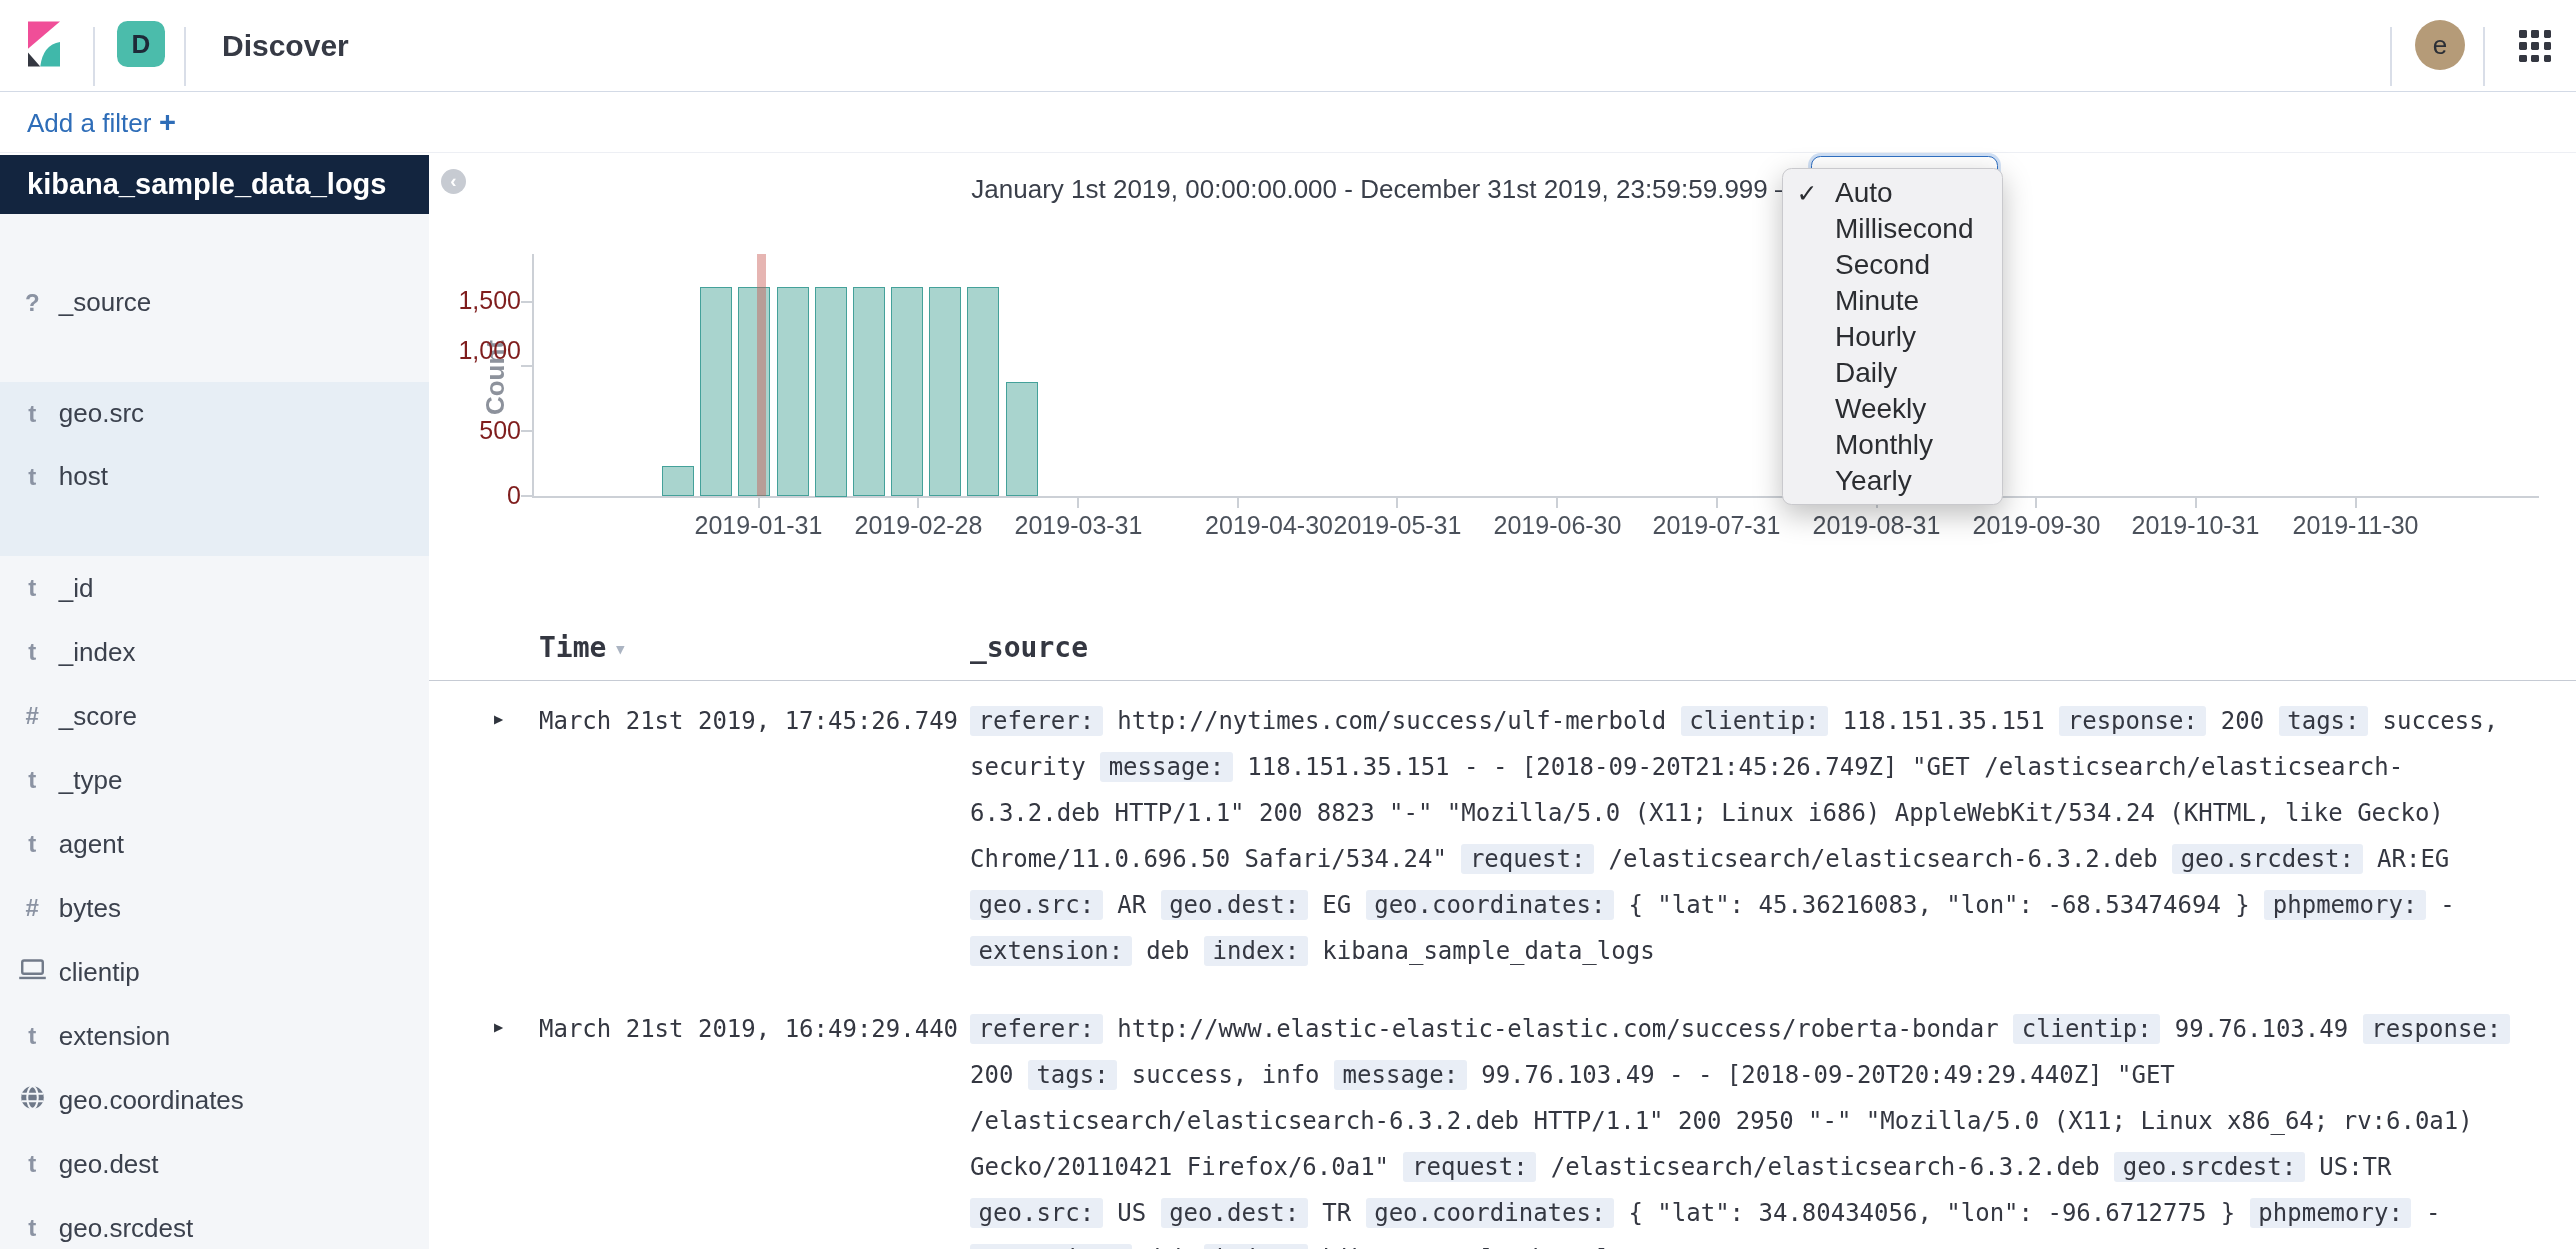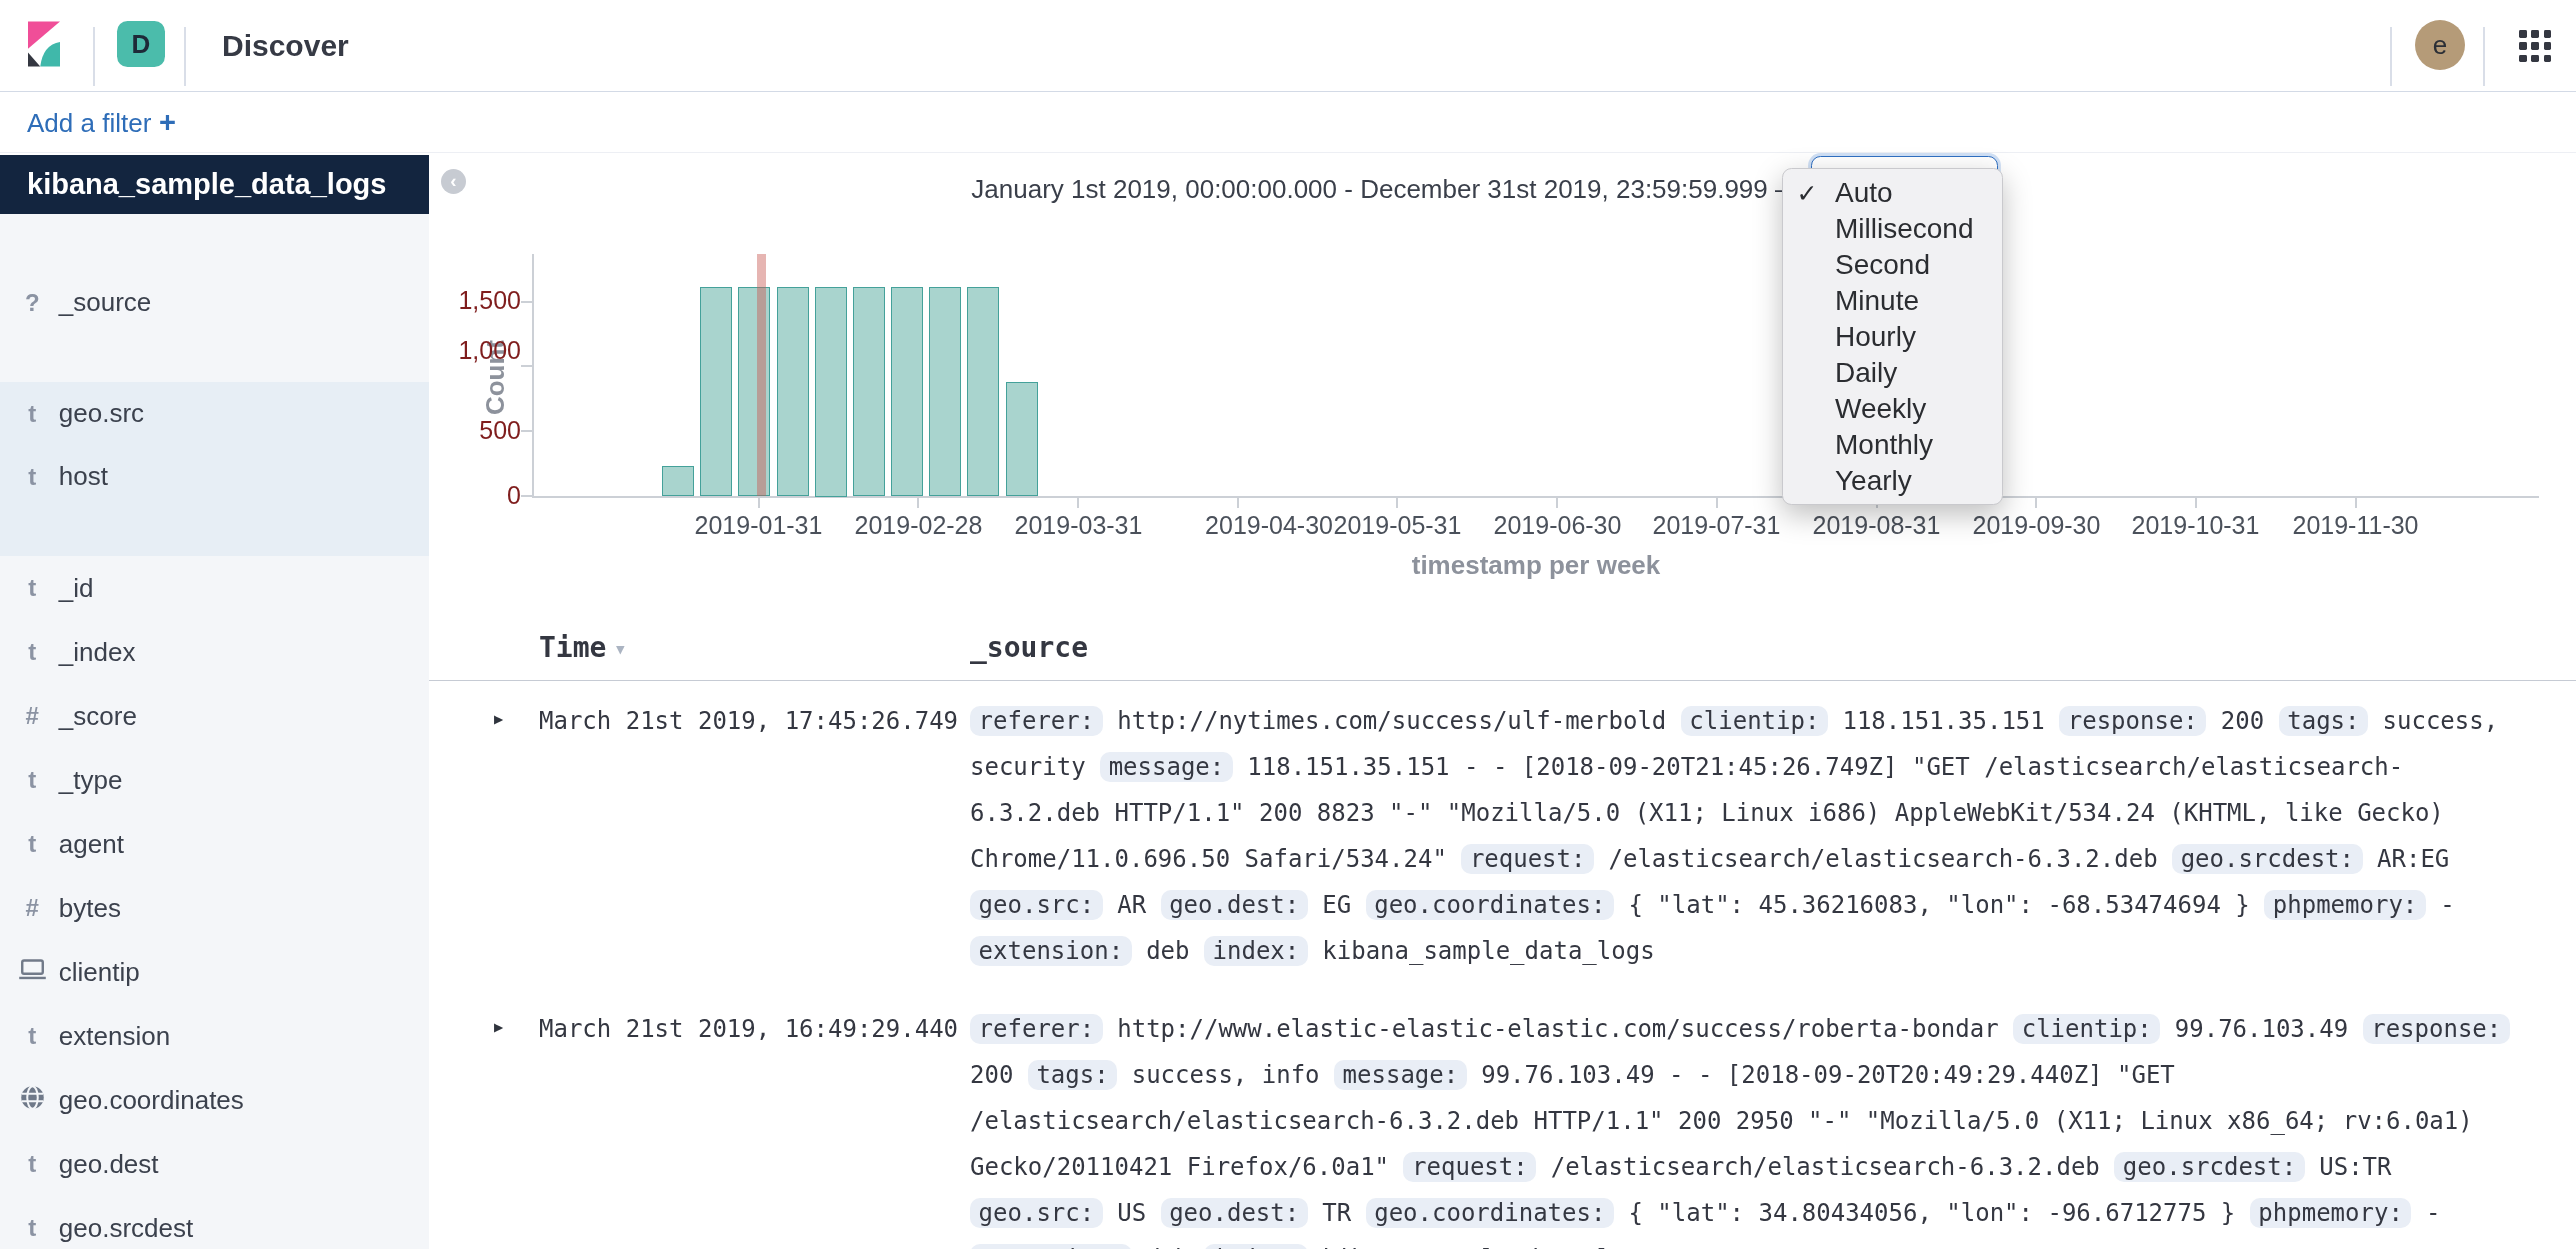--- a/index.html
+++ b/index.html
@@ -58,21 +58,21 @@
   
   #table { position:absolute; left:429px; top:616px; width:2147px; z-index:2; font-family:"DejaVu Sans Mono", monospace; }
   #table-head { position:relative; height:65px; border-bottom:1.9px solid #c6cbd4; }
   #col-time { position:absolute; left:110px; top:0; line-height:63px; font-size:28px; font-weight:700; color:#343741; }
   #col-time .sort { font-size:14.3px; color:#abb4c2; margin-left:9.5px; vertical-align:2.9px; }
   #col-source { position:absolute; left:541px; top:0; line-height:63px; font-size:28px; font-weight:700; color:#343741; }
   .drow { position:relative; padding:17px 0 15.3px 0; }
   .expand { position:absolute; left:65px; top:29px; font-size:15.3px; color:#2f343d; cursor:pointer; }
   .rtime { position:absolute; left:110px; top:17px; line-height:46px; font-size:24px; color:#343741; }
   .rsrc { margin-left:541px; width:1546px; line-height:46px; font-size:24px; color:#343741; }
-  .fbadge { background:var(--badge-bg); border-radius:10px; padding:1px 8.6px; }
+  .fbadge { background:var(--badge-bg); border-radius:3px; padding:1px 8.6px; }
 </style>
 </head>
 <body>
 
 <div id="topbar">
   <span id="logo">
     <svg width="32" height="46" viewBox="0 0 34 48">
       <polygon points="0,0 34,0 0,29" fill="#f04e98"></polygon>
       <polygon points="0,33 0,48 13,48" fill="#343741"></polygon>
       <path d="M13,48 Q16,25 34,22 L34,48 Z" fill="#40b8aa"></path>
@@ -205,21 +205,20 @@
     <div class="menu-item">Daily</div>
     <div class="menu-item">Weekly</div>
     <div class="menu-item">Monthly</div>
     <div class="menu-item">Yearly</div>
   </div>
 
 <div id="chart-layer">
   <div class="axis-y"></div>
   <div class="axis-x"></div>
   <div id="ylabel">Count</div>
-  <div id="xlabel">timestamp per week</div>
 <div class="ytick-label" style="top: 481px;">0</div>
     <div class="ytick-mark" style="left: 521px; top: 495px;"></div>
     <div class="ytick-label" style="top: 416px;">500</div>
     <div class="ytick-mark" style="left: 521px; top: 430px;"></div>
     <div class="ytick-label" style="top: 336px;">1,000</div>
     <div class="ytick-mark" style="left: 521px; top: 365px;"></div>
     <div class="ytick-label" style="top: 286px;">1,500</div>
     <div class="ytick-mark" style="left: 521px; top: 301px;"></div>
     <div class="xtick-label" style="left: 663px;">2019-01-31</div>
     <div class="xtick-mark" style="left: 758px;"></div>

